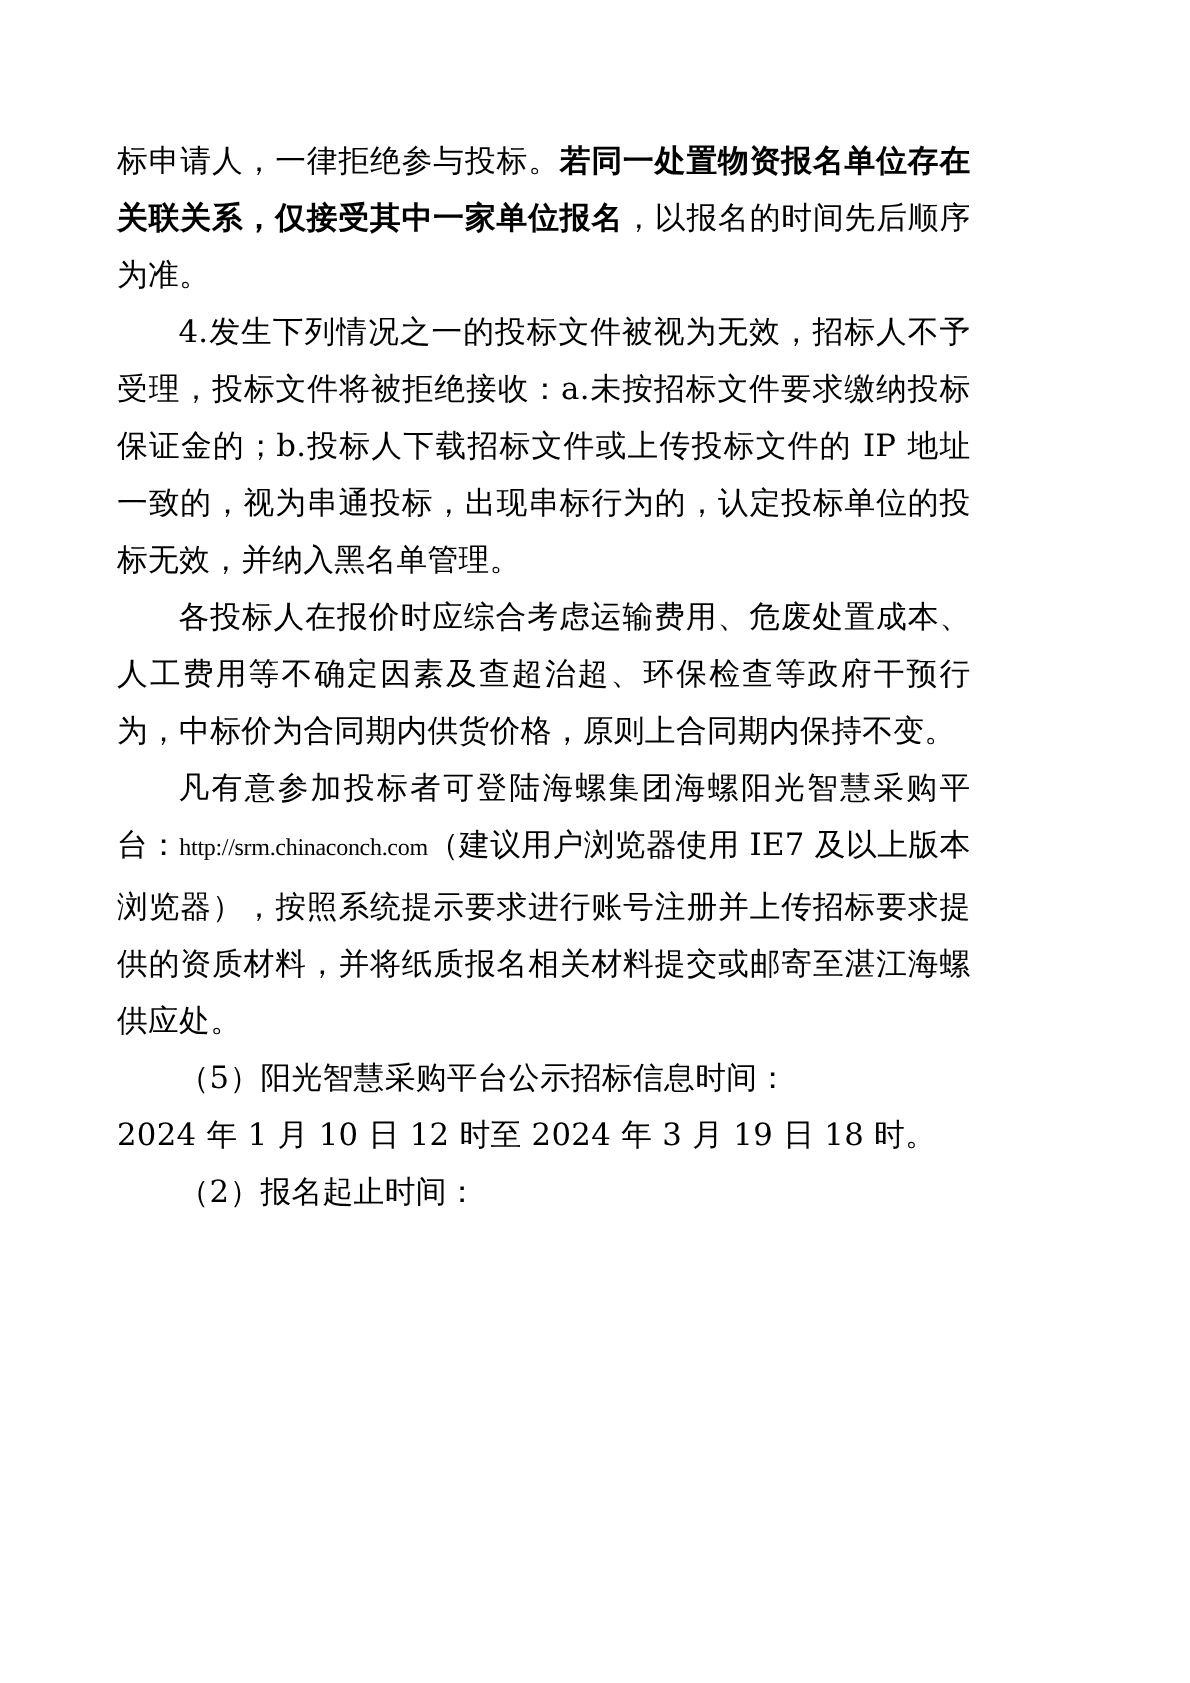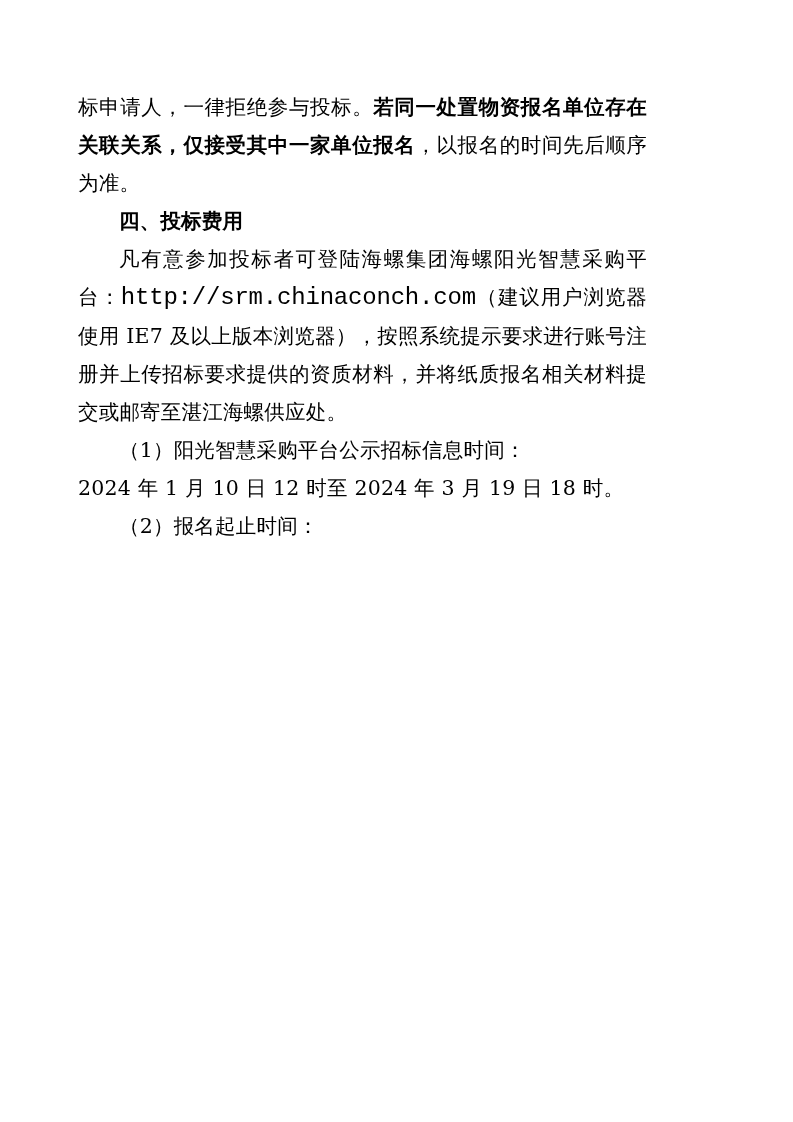--- a/index.html
+++ b/index.html
@@ -34,30 +34,31 @@
   }
   .heading {
     margin: 0;
     text-indent: 2em;
     font-weight: bold;
   }
   .bold {
     font-weight: bold;
   }
   .mono {
-    font-family: Liberation Mono, monospace;
-    font-size: 24px;
+    font-family: Liberation Serif, serif;
+    font-size: 16px;
     letter-spacing: -0.2px;
   }
 </style>
 </head>
 <body>
 
 <div class="page">
   <div class="doc-body" id="doc-body">
       <p class="para noindent"><span>标申请人，一律拒绝参与投标。</span><span class="bold">若同一处置物资报名单位存在关联关系，仅接受其中一家单位报名</span><span>，以报名的时间先后顺序为准。</span></p>
-      <p class="heading"><span class="bold">四、投标费用</span></p>
+      <p class="para"><span>4.发生下列情况之一的投标文件被视为无效，招标人不予受理，投标文件将被拒绝接收：a.未按招标文件要求缴纳投标保证金的；b.投标人下载招标文件或上传投标文件的 IP 地址一致的，视为串通投标，出现串标行为的，认定投标单位的投标无效，并纳入黑名单管理。</span></p>
+      <p class="para"><span>各投标人在报价时应综合考虑运输费用、危废处置成本、人工费用等不确定因素及查超治超、环保检查等政府干预行为，中标价为合同期内供货价格，原则上合同期内保持不变。</span></p>
       <p class="para"><span>凡有意参加投标者可登陆海螺集团海螺阳光智慧采购平台：</span><span class="mono">http://srm.chinaconch.com</span><span>（建议用户浏览器使用 IE7 及以上版本浏览器），按照系统提示要求进行账号注册并上传招标要求提供的资质材料，并将纸质报名相关材料提交或邮寄至湛江海螺供应处。</span></p>
-      <p class="para"><span>（1）阳光智慧采购平台公示招标信息时间：</span></p>
+      <p class="para"><span>（5）阳光智慧采购平台公示招标信息时间：</span></p>
       <p class="para noindent"><span>2024 年 1 月 10 日 12 时至 2024 年 3 月 19 日 18 时。</span></p>
       <p class="para"><span>（2）报名起止时间：</span></p>
     </div>
 </div>
 
 </body></html>

